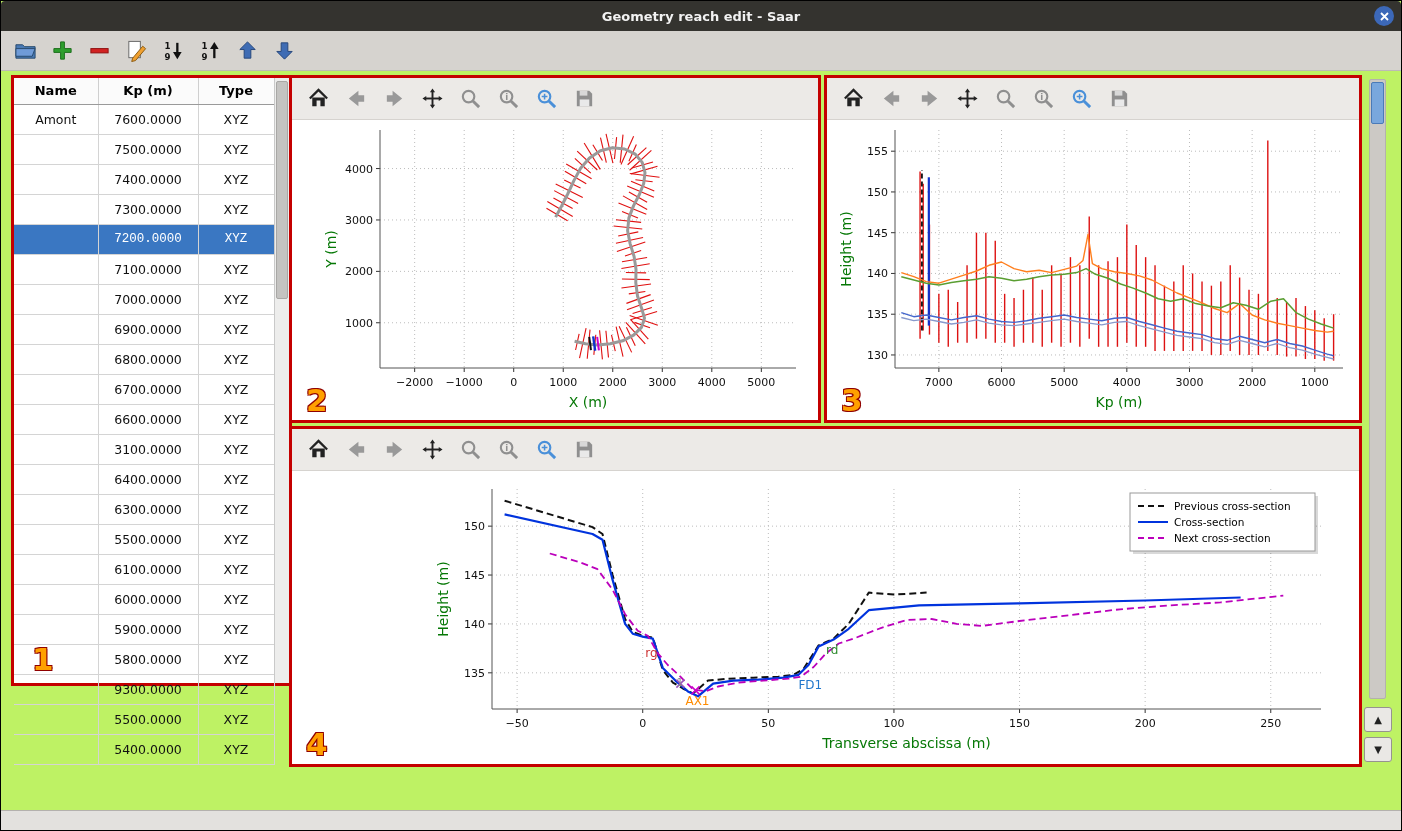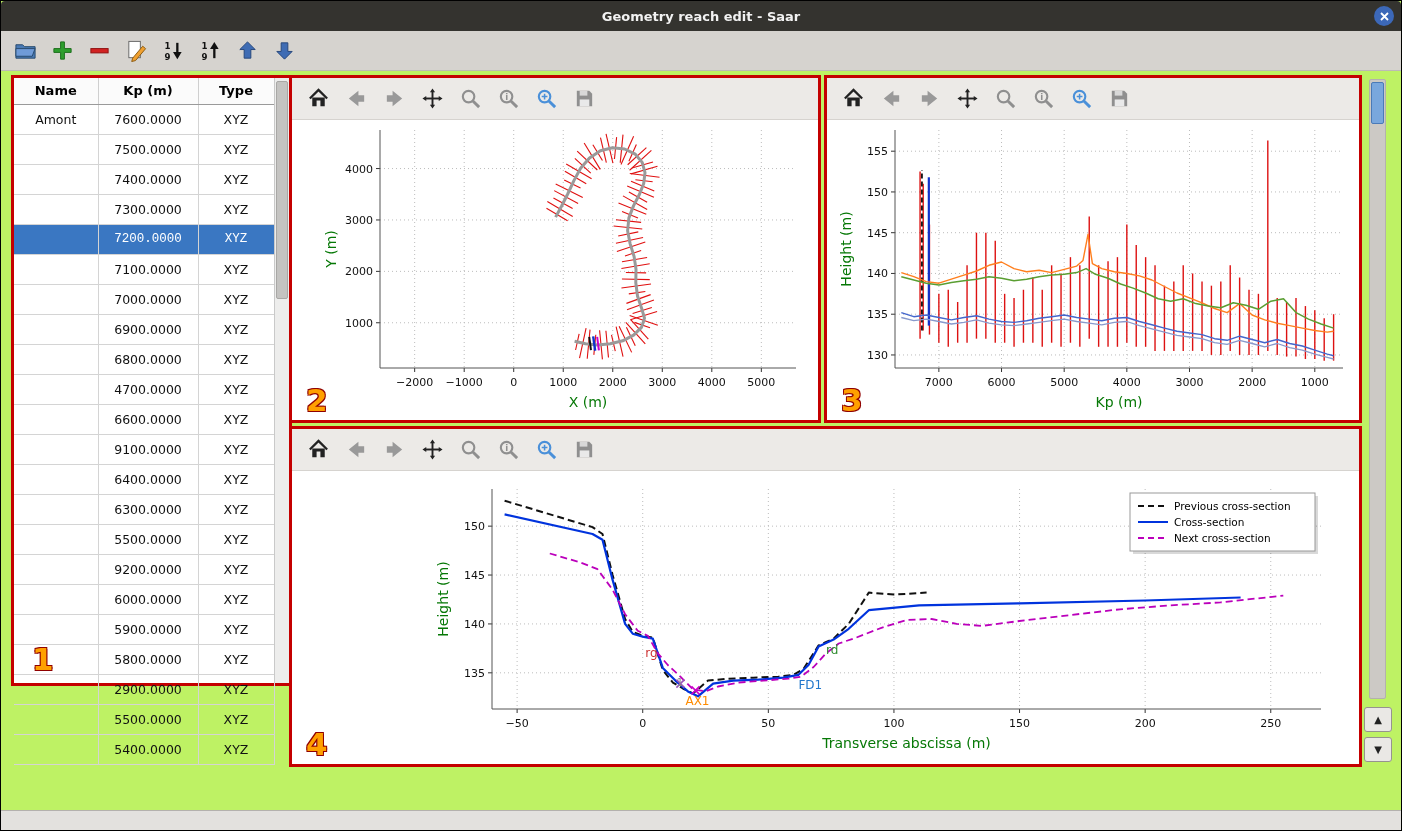--- a/index.html
+++ b/index.html
@@ -184,71 +184,71 @@
             <td>6900.0000</td>
             <td>XYZ</td>
           </tr>
           <tr>
             <td></td>
             <td>6800.0000</td>
             <td>XYZ</td>
           </tr>
           <tr>
             <td></td>
-            <td>4700.0000</td>
+            <td>6700.0000</td>
             <td>XYZ</td>
           </tr>
           <tr>
             <td></td>
             <td>6600.0000</td>
             <td>XYZ</td>
           </tr>
           <tr>
             <td></td>
-            <td>9100.0000</td>
+            <td>3100.0000</td>
             <td>XYZ</td>
           </tr>
           <tr>
             <td></td>
             <td>6400.0000</td>
             <td>XYZ</td>
           </tr>
           <tr>
             <td></td>
             <td>6300.0000</td>
             <td>XYZ</td>
           </tr>
           <tr>
             <td></td>
             <td>5500.0000</td>
             <td>XYZ</td>
           </tr>
           <tr>
             <td></td>
-            <td>9200.0000</td>
+            <td>6100.0000</td>
             <td>XYZ</td>
           </tr>
           <tr>
             <td></td>
             <td>6000.0000</td>
             <td>XYZ</td>
           </tr>
           <tr>
             <td></td>
             <td>5900.0000</td>
             <td>XYZ</td>
           </tr>
           <tr>
             <td></td>
             <td>5800.0000</td>
             <td>XYZ</td>
           </tr>
           <tr>
             <td></td>
-            <td>2900.0000</td>
+            <td>9300.0000</td>
             <td>XYZ</td>
           </tr>
           <tr>
             <td></td>
             <td>5500.0000</td>
             <td>XYZ</td>
           </tr>
           <tr>
             <td></td>
             <td>5400.0000</td>

